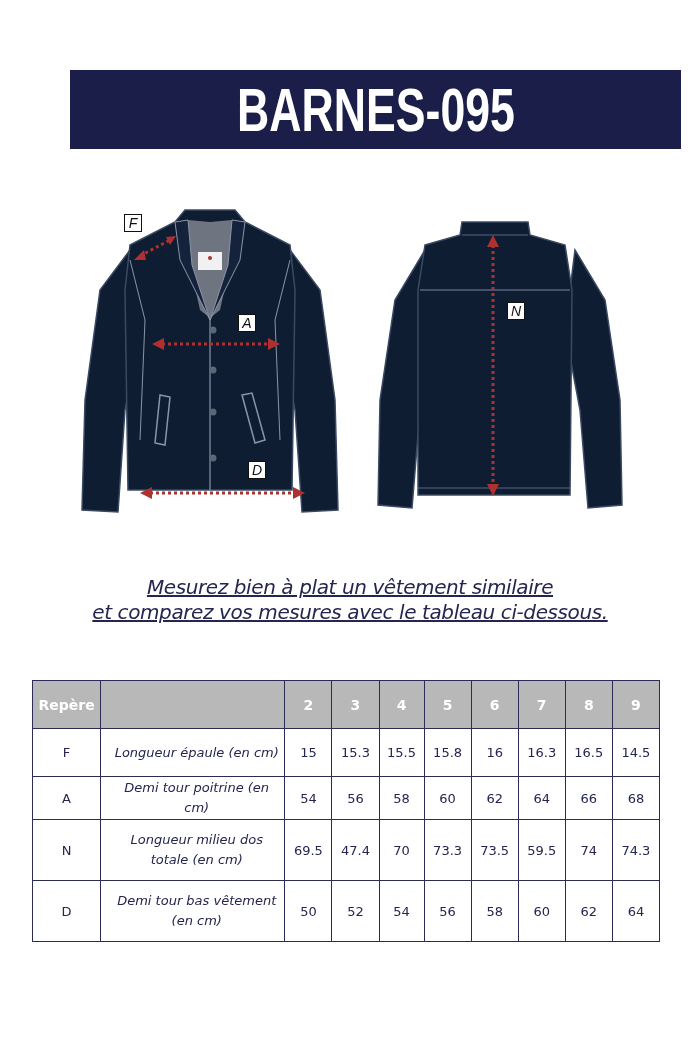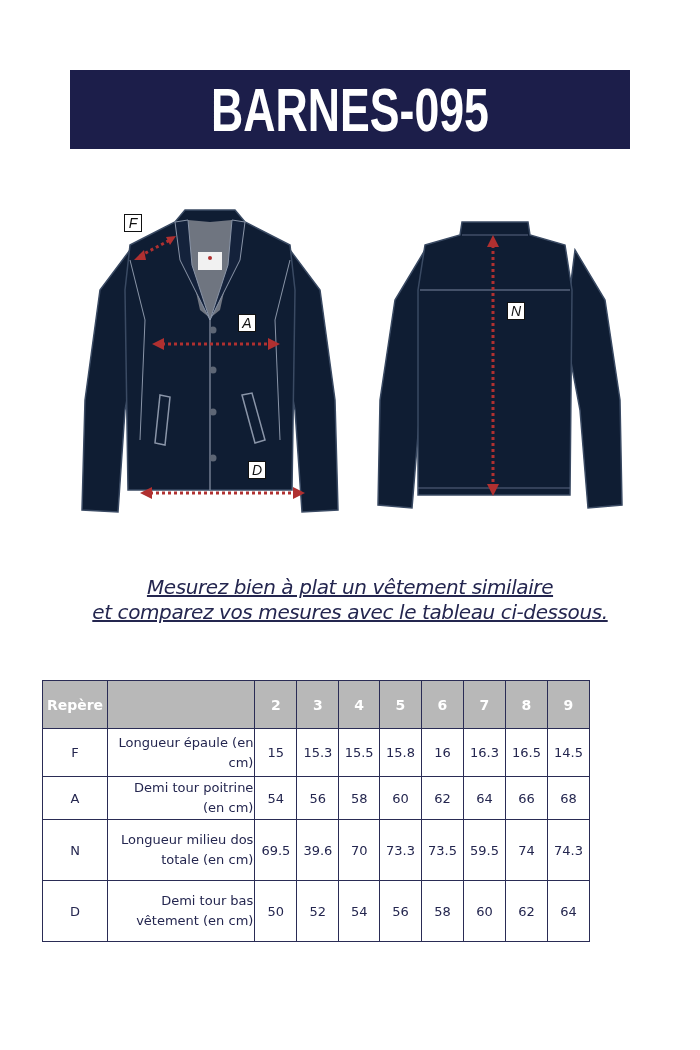--- a/index.html
+++ b/index.html
@@ -1,18 +1,18 @@
 <!DOCTYPE html>
 <html><head>
 <meta charset="utf-8">
 <style>
   html, body { margin: 0; padding: 0; background: #ffffff; }
   body { width: 700px; height: 1050px; position: relative; overflow: hidden; font-family: "DejaVu Sans", sans-serif; }
   .title-bar {
-    position: absolute; left: 70px; top: 70px; width: 560px; height: 79px;
+    position: absolute; left: 70px; top: 70px; width: 611px; height: 79px;
     background: #1c1e4a; display: flex; align-items: center; justify-content: center;
   }
   .title-text {
     color: #ffffff; font-family: "Liberation Sans", sans-serif; font-weight: bold;
     font-size: 62px; letter-spacing: 0px; transform: scaleX(0.72); line-height: 1;
     display: inline-block;
   }
   .illustrations { position: absolute; left: 60px; top: 200px; width: 590px; height: 330px; }
   .jacket { position: absolute; }
   .jacket-front { left: 10px; top: 0; width: 280px; height: 320px; }
@@ -21,29 +21,29 @@
     position: absolute; background: #fff; border: 1.5px solid #111; width: 16px; height: 16px;
     font-family: "Liberation Sans", sans-serif; font-style: italic; font-size: 14px; line-height: 16px;
     text-align: center; color: #111;
   }
   .instructions {
     position: absolute; left: 0; top: 575px; width: 700px; text-align: center;
     color: #24264f; font-family: "DejaVu Sans", sans-serif; font-style: italic; font-size: 20px;
     line-height: 25px; letter-spacing: -0.4px; text-decoration: underline;
   }
   table.size-table {
-    position: absolute; left: 42px; top: 680px; width: 548px; border-collapse: collapse;
+    position: absolute; left: 32px; top: 680px; width: 628px; border-collapse: collapse;
     font-family: "DejaVu Sans", sans-serif; font-size: 13px; color: #24264f; border-radius: 8px;
   }
   .size-table th {
     background: #b8b8b8; color: #ffffff; font-weight: bold; height: 45px; border: 1px solid #2a2c55;
     font-size: 14px;
   }
   .size-table td { border: 1px solid #2a2c55; text-align: center; }
-  .size-table td.label { text-align: right; padding-left: 9px; line-height: 20px; }
+  .size-table td.label { text-align: center; padding-left: 9px; line-height: 20px; font-style: italic; }
   .size-table tr.r1 td { height: 45px; }
   .size-table tr.r2 td { height: 40px; }
   .size-table tr.r3 td { height: 58px; }
   .size-table tr.r4 td { height: 58px; }
 </style>
 </head>
 <body>
 
 <div class="title-bar">
   <span class="title-text">BARNES-095</span>
@@ -170,21 +170,21 @@
     <td>60</td>
     <td>62</td>
     <td>64</td>
     <td>66</td>
     <td>68</td>
   </tr>
   <tr class="r3">
     <td>N</td>
     <td class="label">Longueur milieu dos totale (en cm)</td>
     <td>69.5</td>
-    <td>39.6</td>
+    <td>47.4</td>
     <td>70</td>
     <td>73.3</td>
     <td>73.5</td>
     <td>59.5</td>
     <td>74</td>
     <td>74.3</td>
   </tr>
   <tr class="r4">
     <td>D</td>
     <td class="label">Demi tour bas vêtement (en cm)</td>

